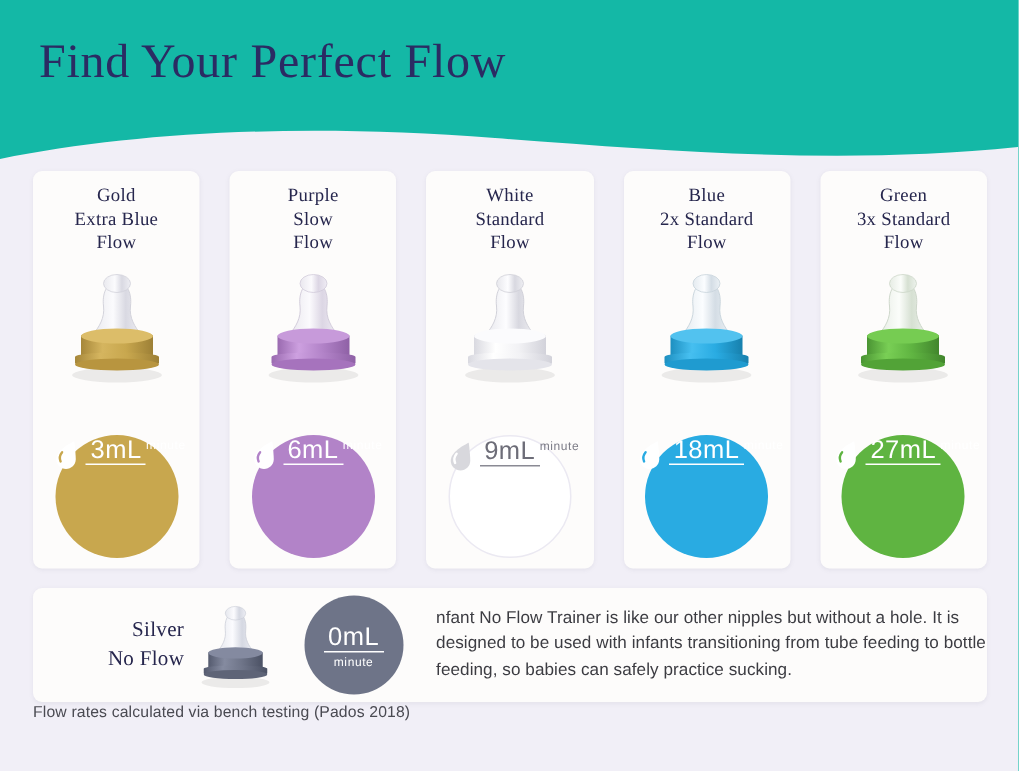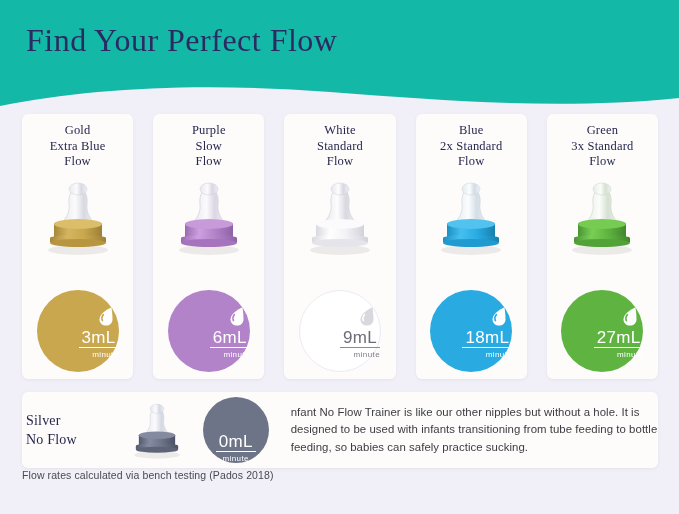--- a/index.html
+++ b/index.html
@@ -93,22 +93,22 @@
   
   .rate-circle {
     position: absolute;
     bottom: 7px;
     left: 50%;
     transform: translateX(-50%);
     width: 82px;
     height: 82px;
     border-radius: 50%;
     display: flex;
-    flex-direction: column;
-    align-items: flex-end;
+    flex-direction: row;
+    align-items: flex-start;
     justify-content: center;
   }
   .rate-circle.hollow {
     background: #ffffff;
     border: 1px solid #ebe9f2;
   }
   .drop-icon {
     width: 26px;
     height: 26px;
     margin-bottom: -1px;
@@ -143,42 +143,42 @@
     border-radius: 6px;
     box-shadow: 0 1px 3px rgba(120,115,140,0.10);
     display: flex;
     align-items: center;
   }
   .noflow-label {
     font-family: "Liberation Serif", serif;
     font-size: 14px;
     line-height: 19px;
     color: #26264d;
-    text-align: left;
+    text-align: right;
     width: 108px;
     margin-left: 4px;
     letter-spacing: 0.2px;
   }
   .noflow-label .hl { display: block; white-space: nowrap; }
   .noflow-nipple {
     width: 80px;
     height: 62px;
     margin-left: -6px;
     position: relative;
   }
   .noflow-nipple svg { display: block; }
   .noflow-circle {
     width: 66px;
     height: 66px;
     border-radius: 50%;
     background: #6e7488;
     display: flex;
     flex-direction: column;
     align-items: center;
-    justify-content: flex-end;
+    justify-content: center;
     margin-left: 6px;
     flex: 0 0 auto;
   }
   .noflow-circle .rate-value { font-size: 17px; }
   .noflow-text {
     margin-left: 22px;
     font-size: 11.4px;
     line-height: 17.5px;
     color: #3c3c42;
     letter-spacing: 0.05px;

